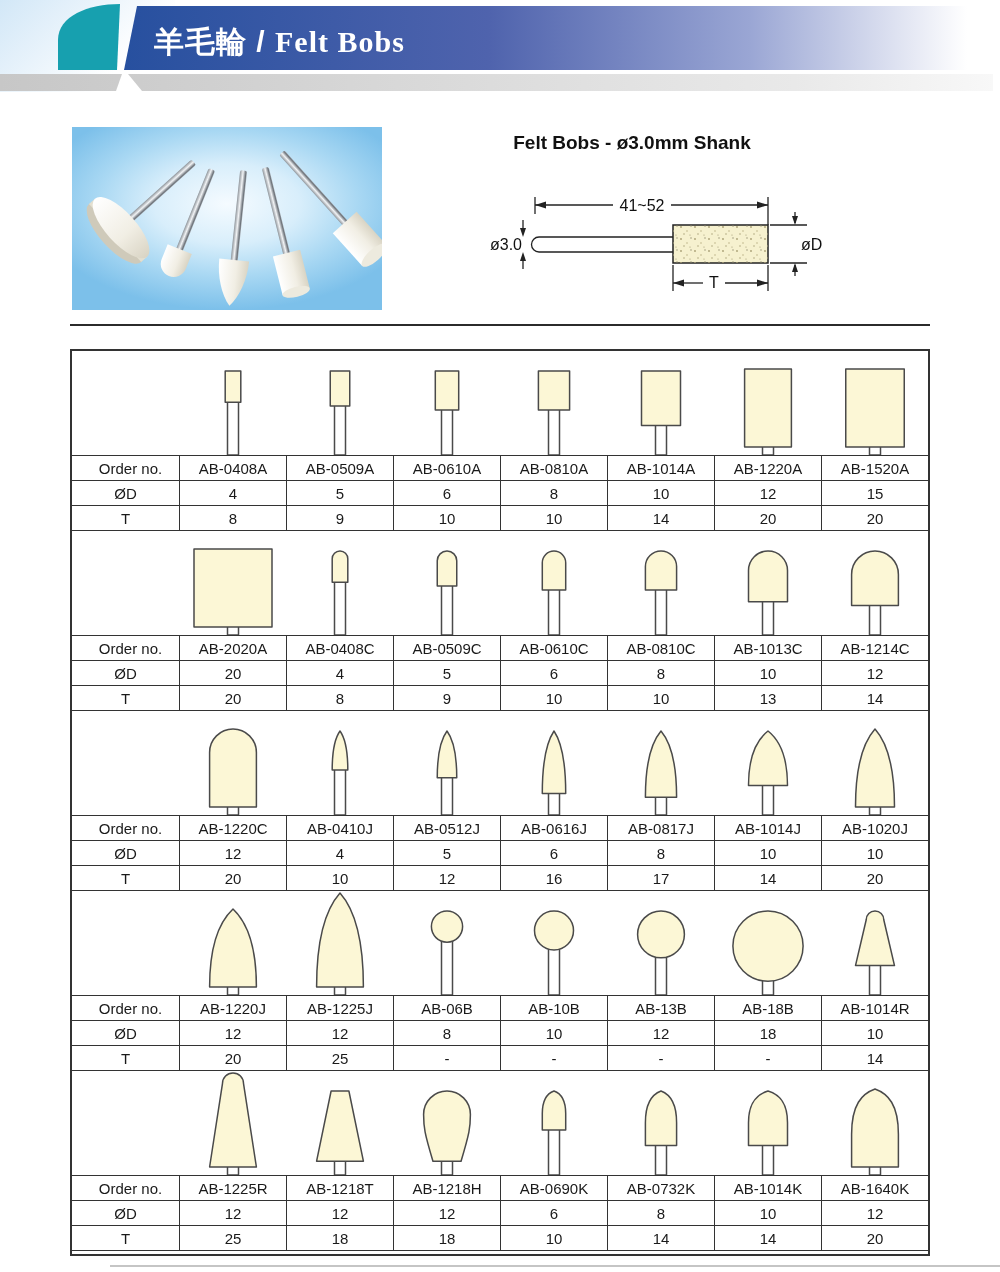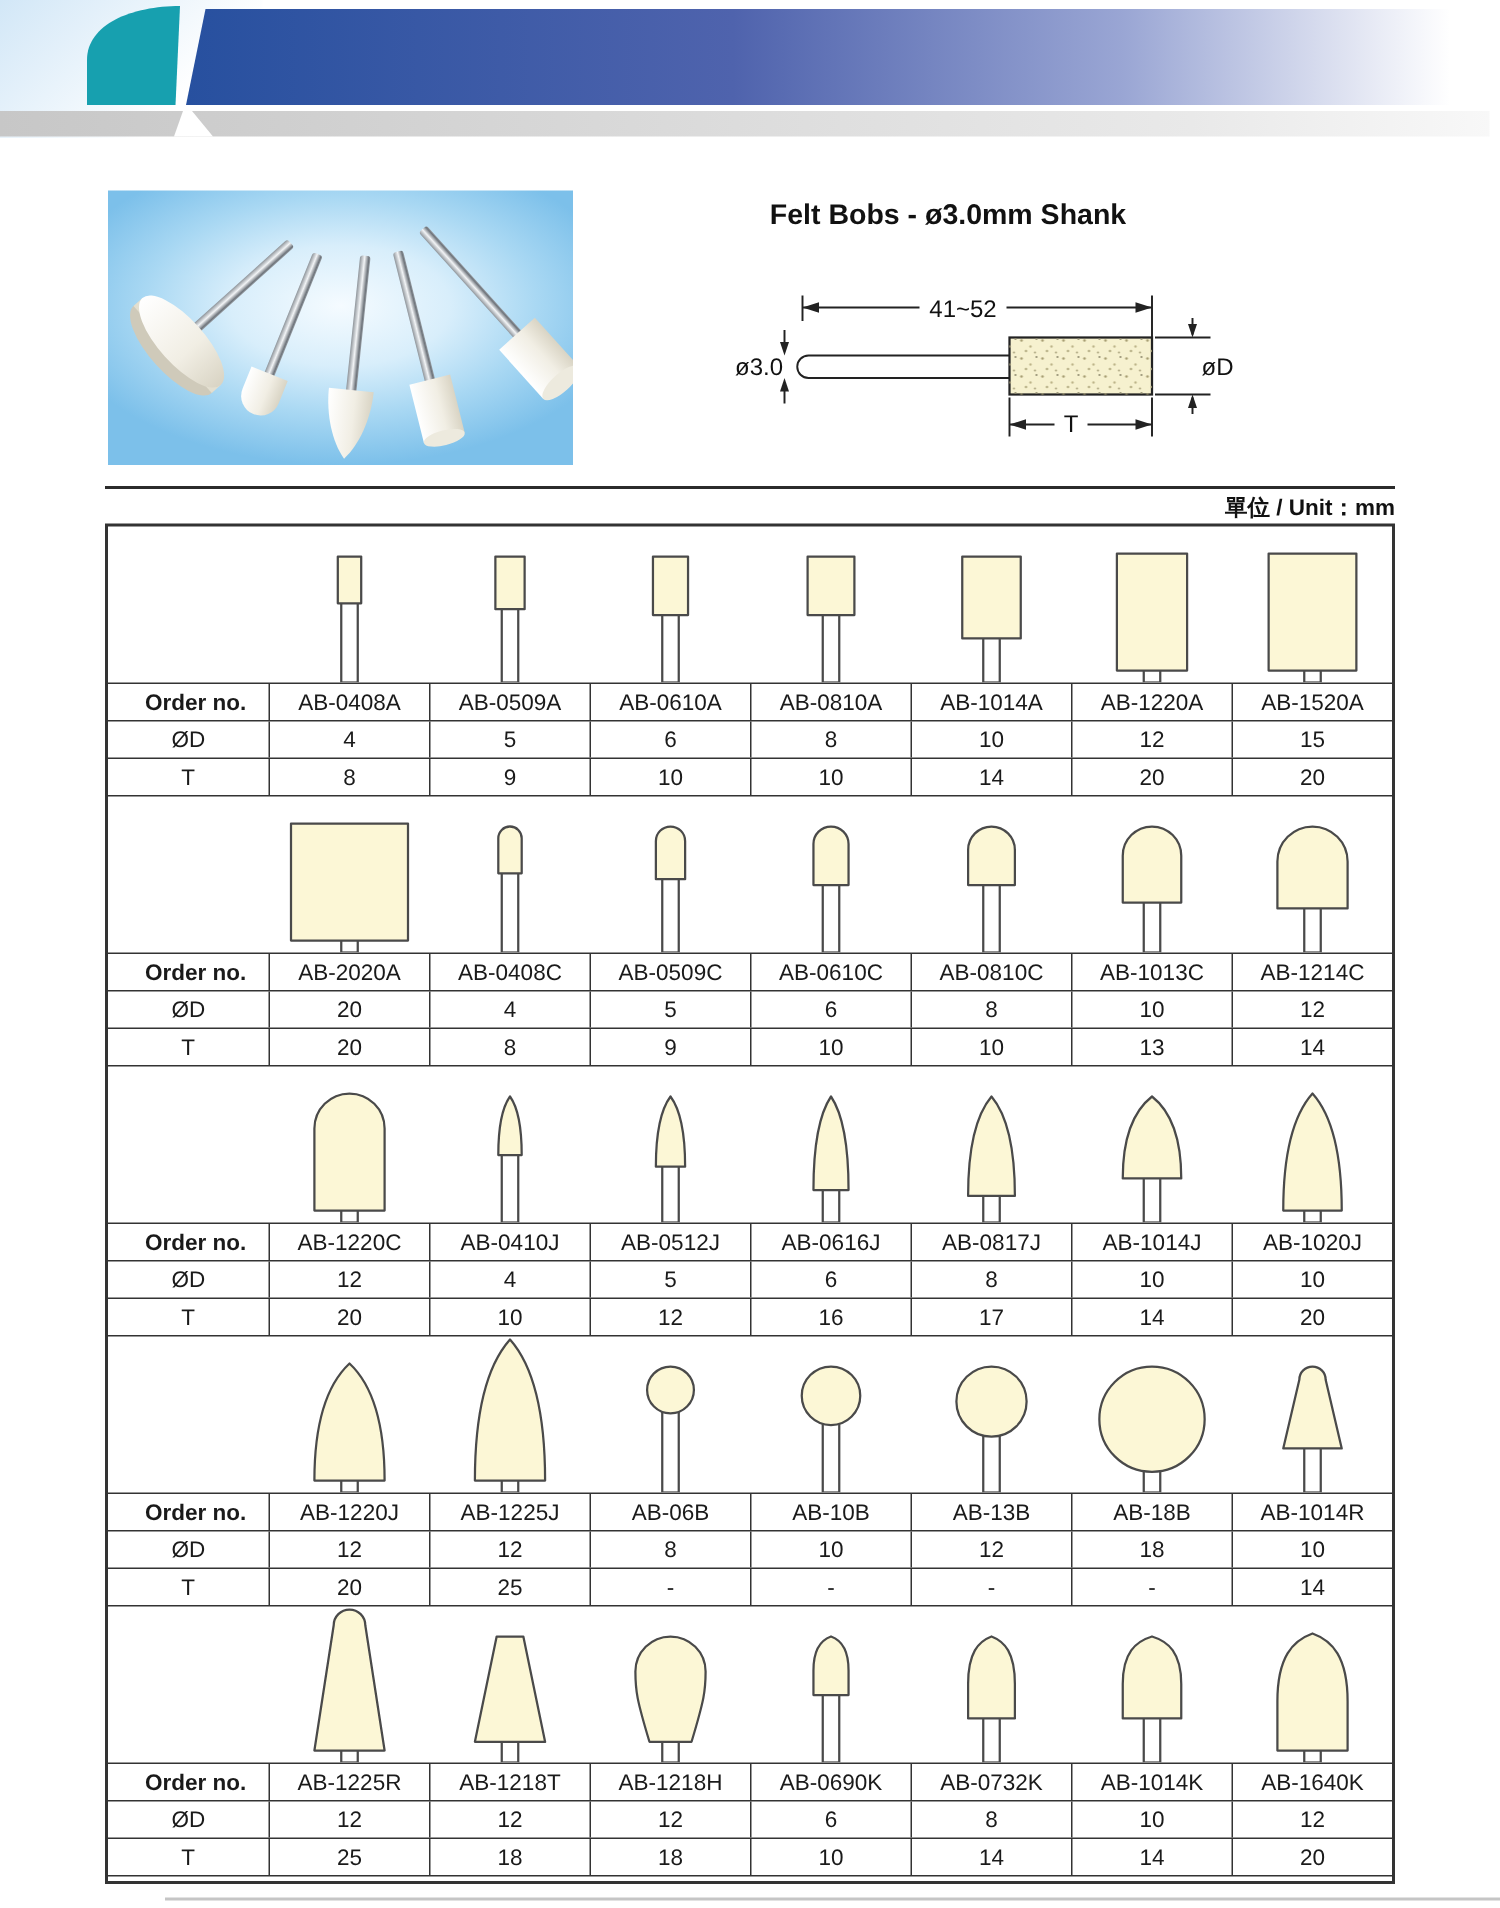--- a/index.html
+++ b/index.html
@@ -22,21 +22,21 @@
         background:#fff;padding-bottom:3px;box-sizing:border-box;}
   .shape-row{display:flex;height:104px;border-bottom:1px solid #333;}
   .spacer{width:108px;}
   .slot{flex:1;display:flex;justify-content:center;align-items:flex-end;overflow:hidden;}
   .drow{display:flex;height:24px;border-bottom:1px solid #333;box-sizing:content-box;}
   .lblcol{width:108px;border-right:1px solid #333;display:flex;align-items:center;
         justify-content:center;font-size:15px;box-sizing:border-box;}
   .cell{flex:1;border-right:1px solid #333;display:flex;align-items:center;
         justify-content:center;font-size:15px;box-sizing:border-box;}
   .cell:last-child{border-right:none;}
-  .order .lblcol{font-weight:bold;padding-left:10px;}
+  .order .lblcol{font-weight:normal;padding-left:10px;}
   .order .cell{font-weight:normal;}
   .footer-line{position:absolute;left:110px;top:1265px;width:890px;height:2px;background:#C5C5C5;}
   .wash{position:absolute;left:0;top:0;width:175px;height:92px;
         background:linear-gradient(135deg,#D2E7F7 0%,rgba(255,255,255,0) 70%);}
 </style>
 </head>
 <body>
 
 <div class="page">
 
@@ -55,20 +55,21 @@
         <stop offset="0.8" stop-color="#E9E9E9"></stop>
         <stop offset="1" stop-color="#F8F8F8"></stop>
       </linearGradient>
     </defs>
     <polygon points="137,6 993,6 993,70 124,70" fill="url(#bg1)"></polygon>
     <path d="M 58,70 L 58,40 C 58,16 88,4 120,4 L 117,70 Z" fill="#17A0AF"></path>
     <rect x="0" y="74" width="993" height="17" fill="url(#bg2)"></rect>
     <polygon points="122,74 128,74 142,91 116,91" fill="#FFFFFF"></polygon>
   </svg>
 
+  <div class="page-title"><span>羊毛輪</span><span> / </span><span class="title-en">Felt Bobs</span></div>
 
   <div class="photo">
     <svg width="310" height="183" viewBox="0 0 310 183">
       <defs>
         <linearGradient id="metalG" x1="0" y1="0" x2="1" y2="0">
           <stop offset="0" stop-color="#8F959B"></stop>
           <stop offset="0.45" stop-color="#F2F4F6"></stop>
           <stop offset="0.85" stop-color="#6E747B"></stop>
           <stop offset="1" stop-color="#9AA0A6"></stop>
         </linearGradient>
@@ -147,21 +148,20 @@
     <line class="dg-line" x1="218" y1="137" x2="218" y2="163"></line>
     <line class="dg-line" x1="313" y1="137" x2="313" y2="163"></line>
     <line class="dg-line" x1="218" y1="155" x2="248" y2="155"></line>
     <line class="dg-line" x1="270" y1="155" x2="313" y2="155"></line>
     <polygon points="218,155 229,151.5 229,158.5" fill="#222"></polygon>
     <polygon points="313,155 302,151.5 302,158.5" fill="#222"></polygon>
     <text x="259" y="160" text-anchor="middle" class="dg-dim">T</text>
   </svg>
 
   <div class="sep-line"></div>
-  <div class="unit">單位 / Unit：mm</div>
 
   <div class="spec-table">
       <div class="shape-row">
         <div class="spacer"></div>
         <div class="slot">
           <svg width="106" height="104" viewBox="0 0 106 104">
             <rect x="47.5" y="50.2" width="11" height="53.8" fill="#fff" stroke="#4A4A4A" stroke-width="1.5"></rect>
             <path d="M 45.2 51.2 L 45.2 20.000000000000004 L 60.8 20.000000000000004 L 60.8 51.2 Z" fill="#FCF7D6" stroke="#4A4A4A" stroke-width="1.5" stroke-linejoin="round"></path>
           </svg>
         </div>

